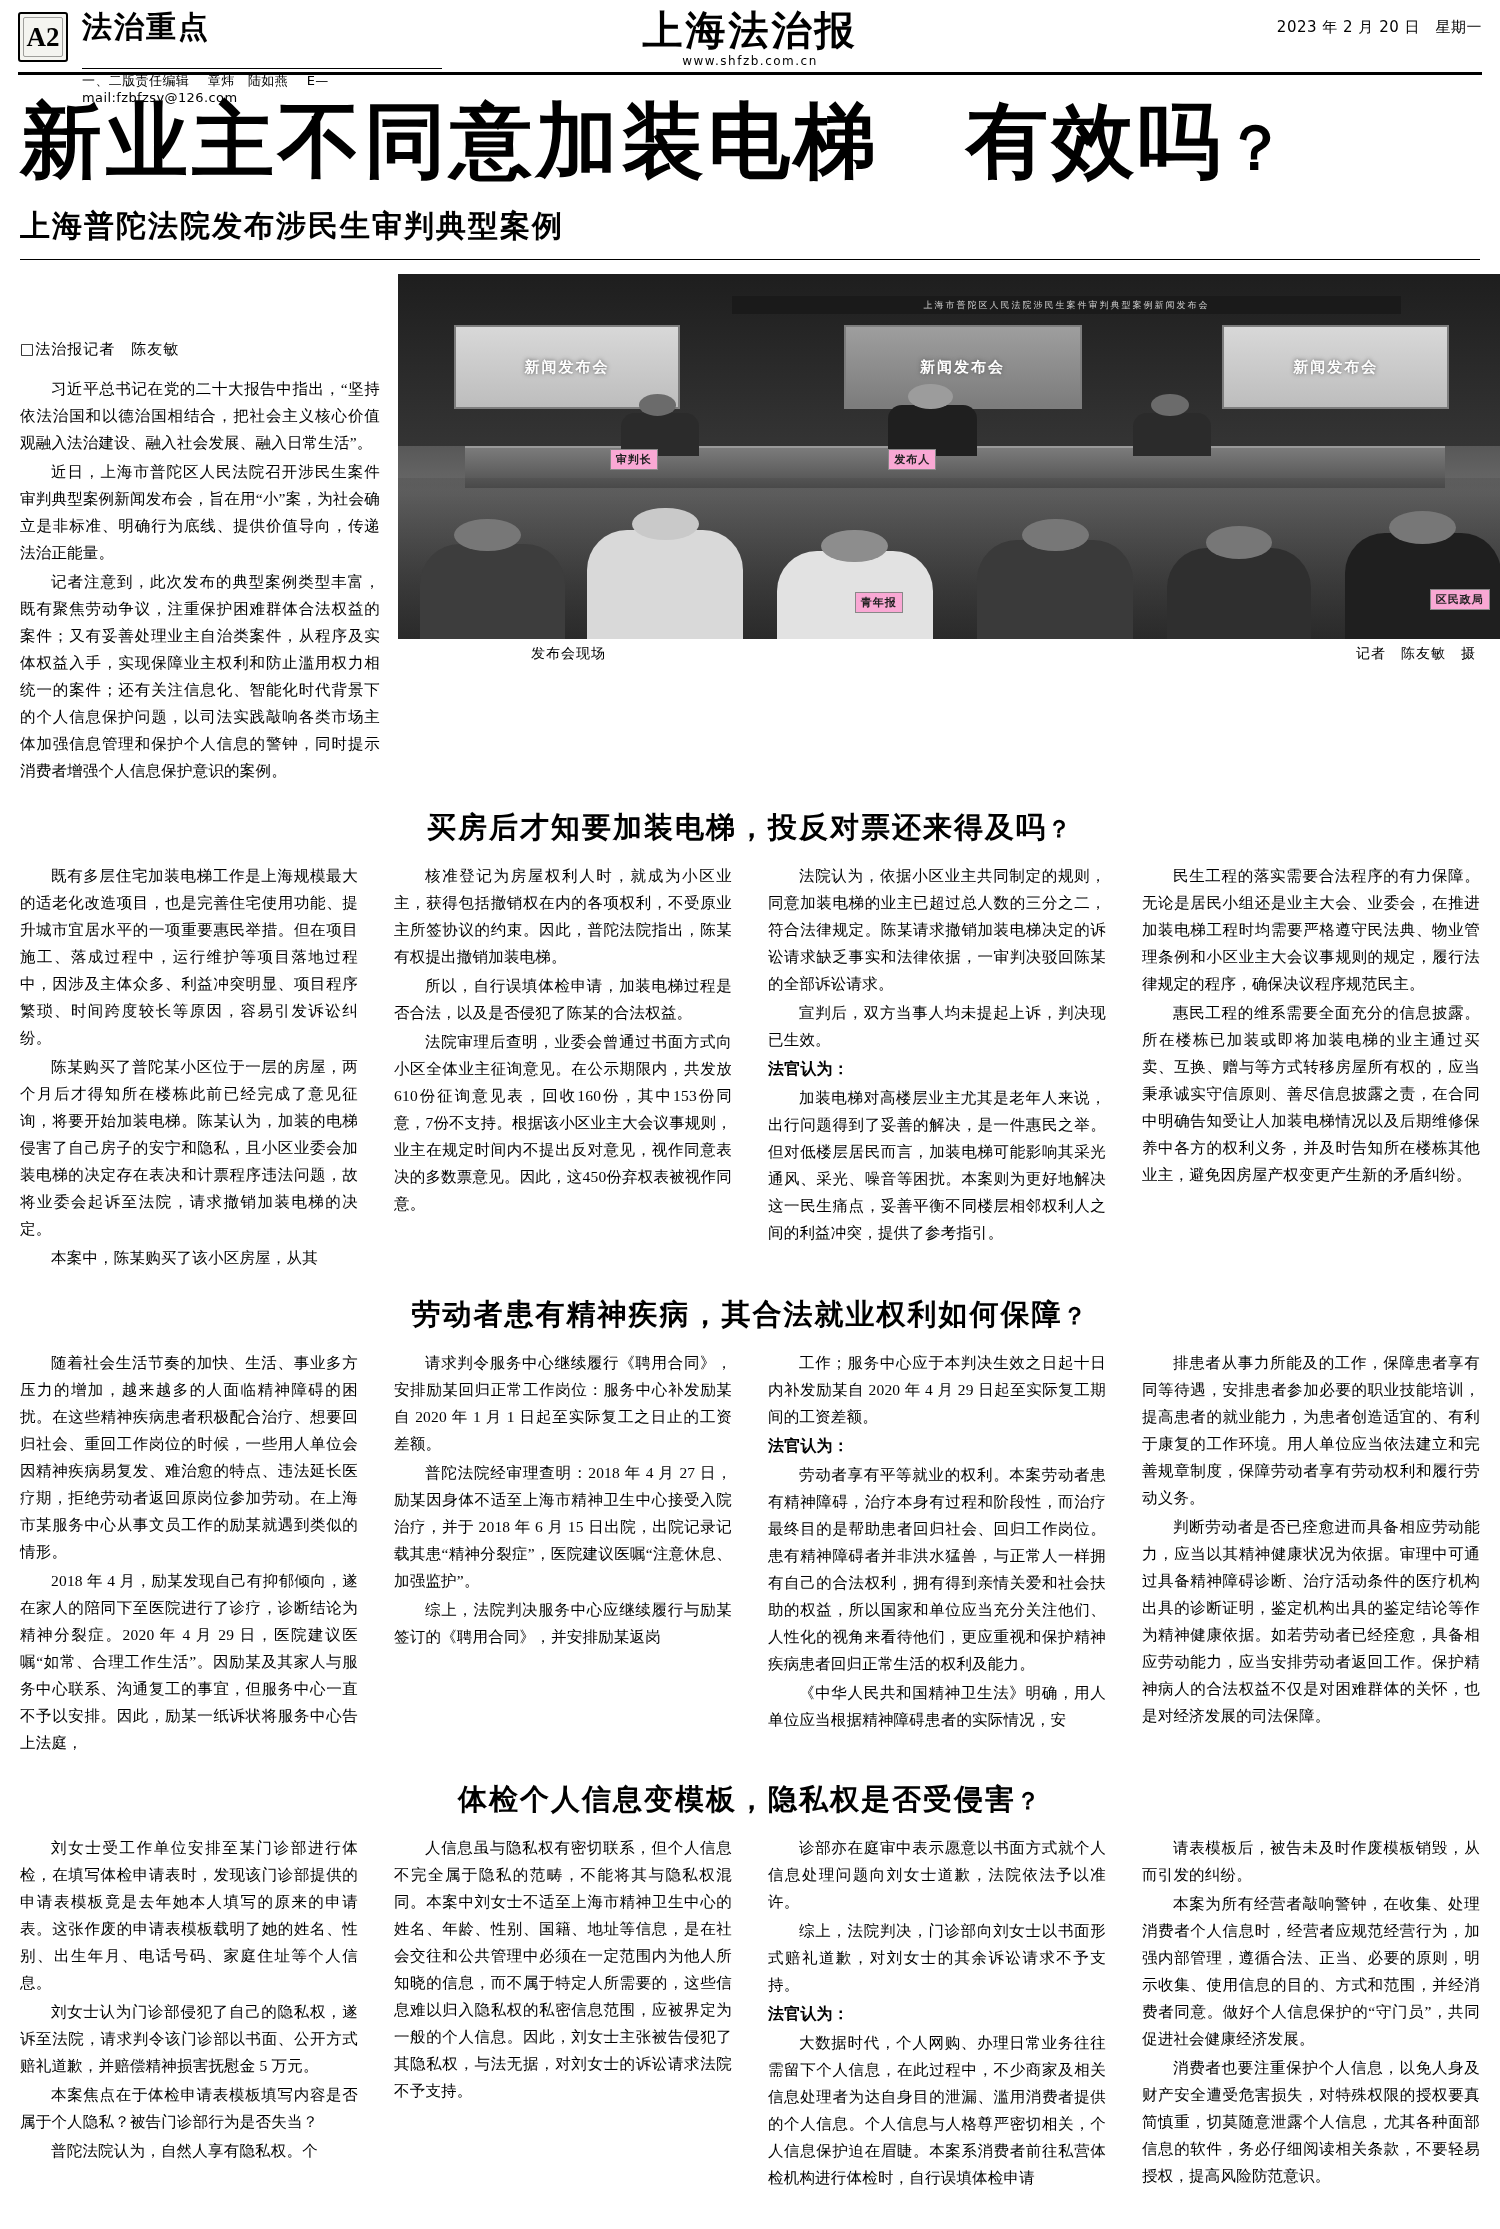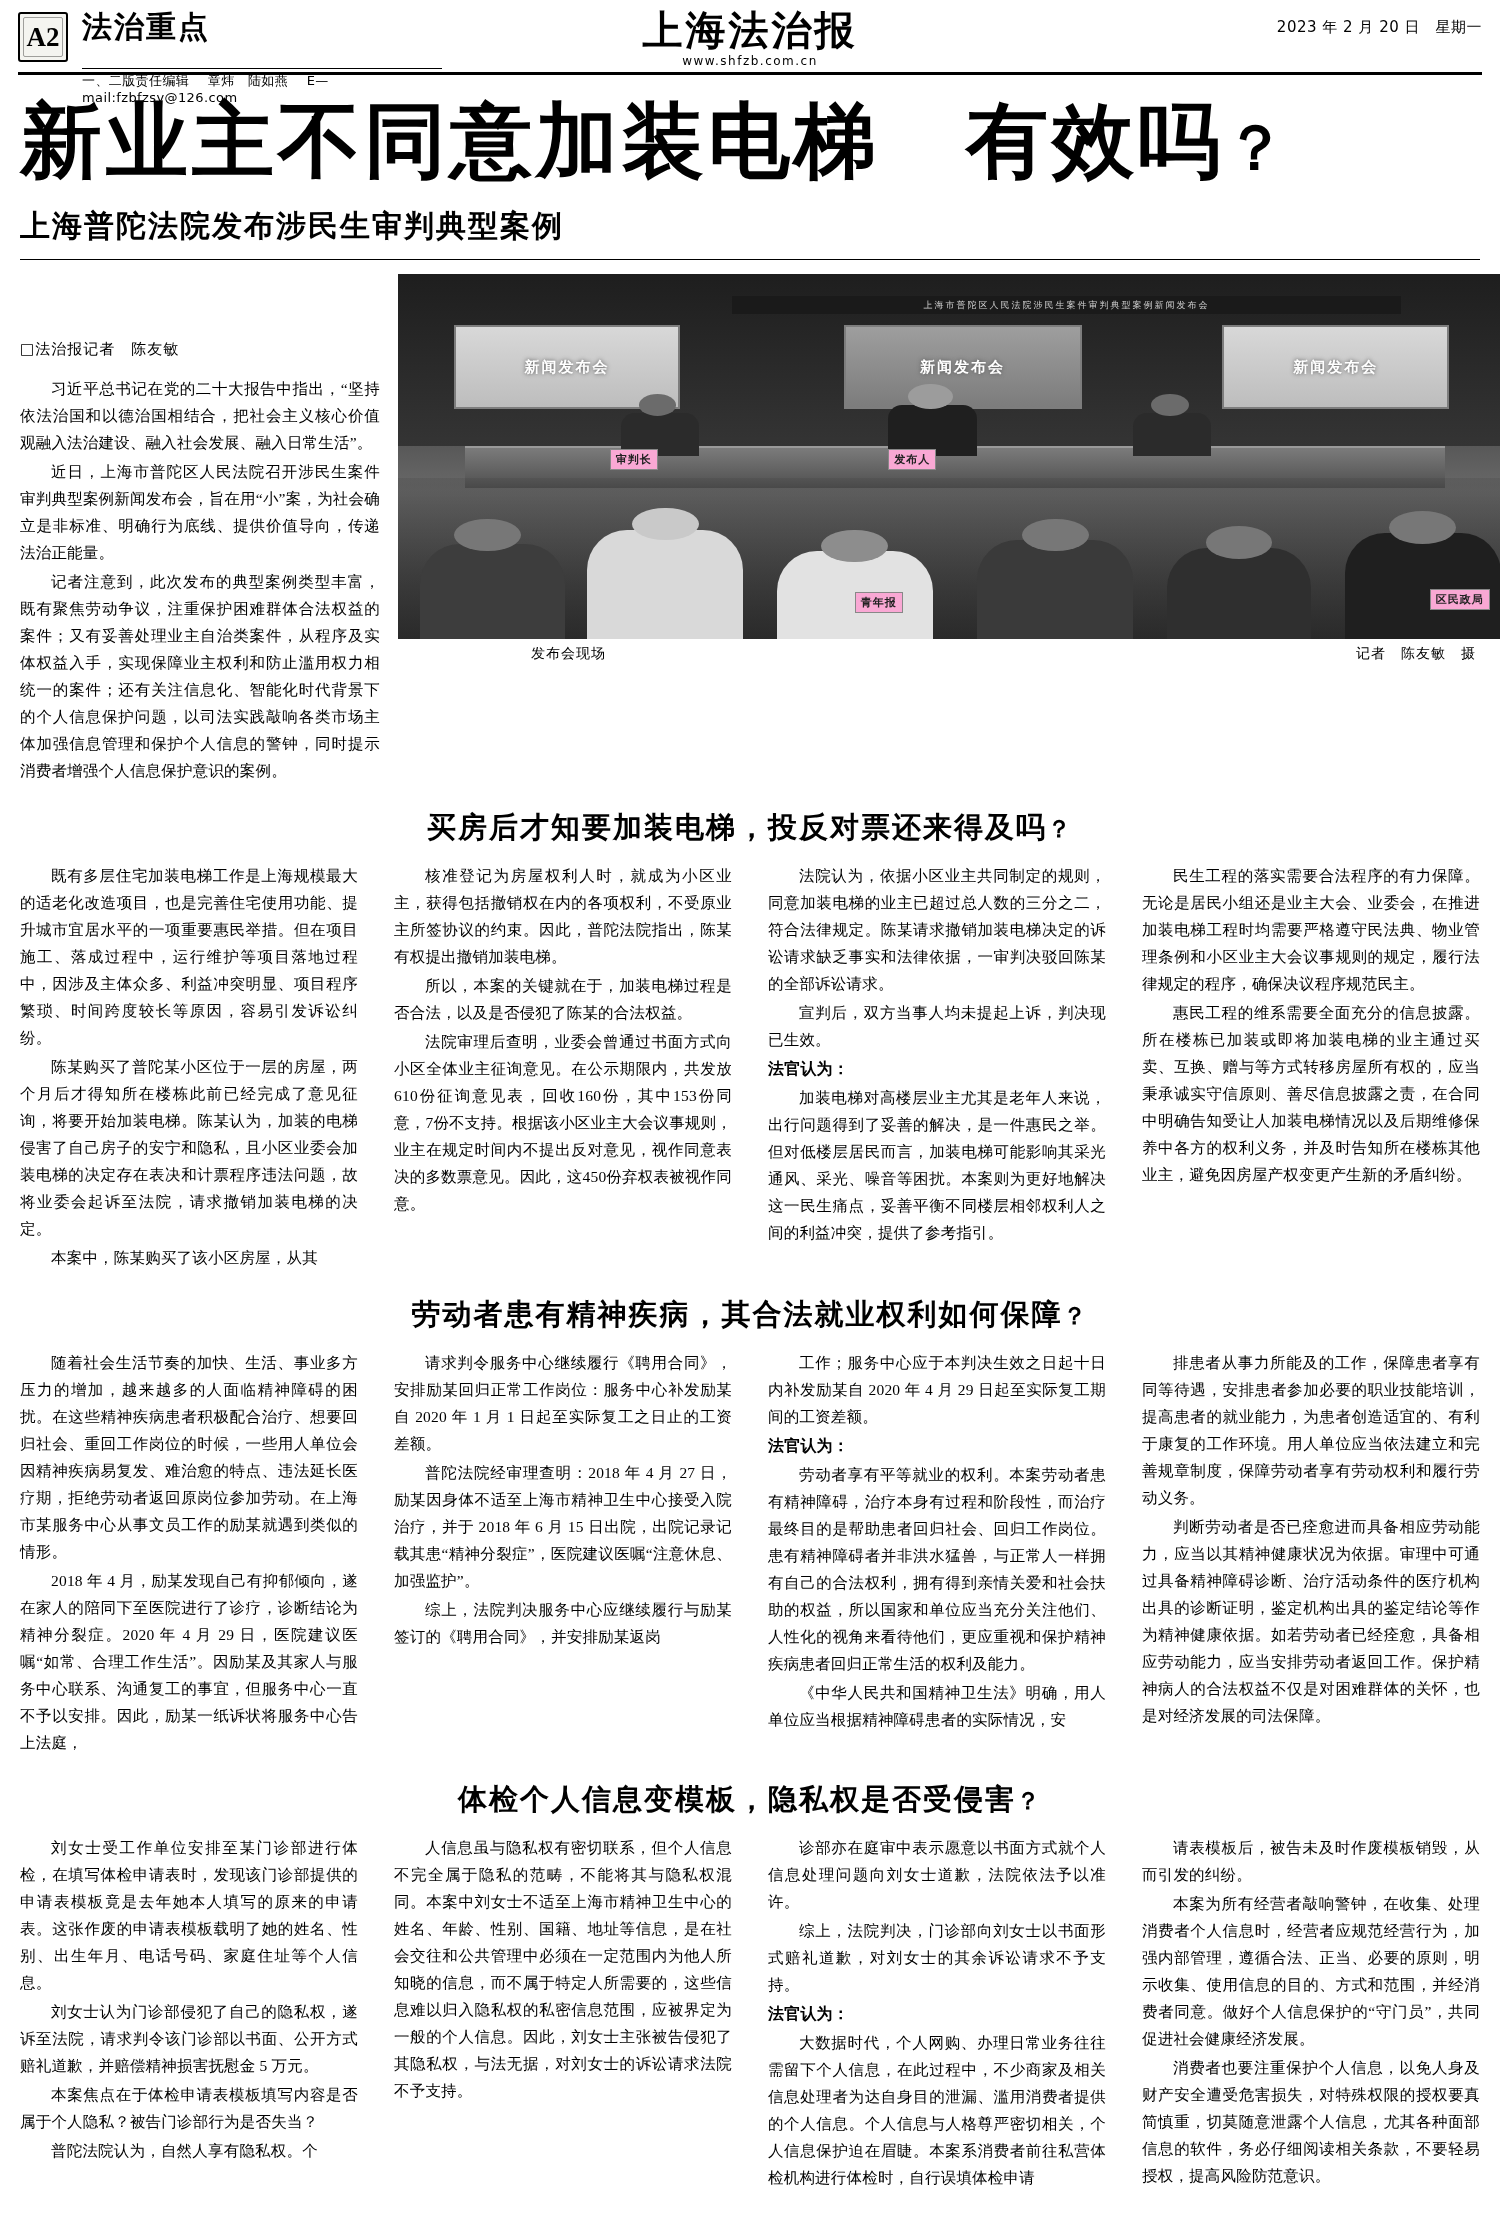--- a/index.html
+++ b/index.html
@@ -329,21 +329,21 @@
       <span>买房后才知要加装电梯，投反对票还来得及吗</span><span class="q">？</span>
     </div>
     <div class="cols3">
       <div class="col">
         <p>既有多层住宅加装电梯工作是上海规模最大的适老化改造项目，也是完善住宅使用功能、提升城市宜居水平的一项重要惠民举措。但在项目施工、落成过程中，运行维护等项目落地过程中，因涉及主体众多、利益冲突明显、项目程序繁琐、时间跨度较长等原因，容易引发诉讼纠纷。</p>
         <p>陈某购买了普陀某小区位于一层的房屋，两个月后才得知所在楼栋此前已经完成了意见征询，将要开始加装电梯。陈某认为，加装的电梯侵害了自己房子的安宁和隐私，且小区业委会加装电梯的决定存在表决和计票程序违法问题，故将业委会起诉至法院，请求撤销加装电梯的决定。</p>
         <p>本案中，陈某购买了该小区房屋，从其</p>
       </div>
       <div class="col">
         <p>核准登记为房屋权利人时，就成为小区业主，获得包括撤销权在内的各项权利，不受原业主所签协议的约束。因此，普陀法院指出，陈某有权提出撤销加装电梯。</p>
-        <p>所以，本案的关键就在于，加装电梯过程是否合法，以及是否侵犯了陈某的合法权益。</p>
+        <p>所以，自行误填体检申请，加装电梯过程是否合法，以及是否侵犯了陈某的合法权益。</p>
         <p>法院审理后查明，业委会曾通过书面方式向小区全体业主征询意见。在公示期限内，共发放610份征询意见表，回收160份，其中153份同意，7份不支持。根据该小区业主大会议事规则，业主在规定时间内不提出反对意见，视作同意表决的多数票意见。因此，这450份弃权表被视作同意。</p>
       </div>
       <div class="col">
         <p>法院认为，依据小区业主共同制定的规则，同意加装电梯的业主已超过总人数的三分之二，符合法律规定。陈某请求撤销加装电梯决定的诉讼请求缺乏事实和法律依据，一审判决驳回陈某的全部诉讼请求。</p>
         <p>宣判后，双方当事人均未提起上诉，判决现已生效。</p>
         <p class="bold">法官认为：</p>
         <p>加装电梯对高楼层业主尤其是老年人来说，出行问题得到了妥善的解决，是一件惠民之举。但对低楼层居民而言，加装电梯可能影响其采光通风、采光、噪音等困扰。本案则为更好地解决这一民生痛点，妥善平衡不同楼层相邻权利人之间的利益冲突，提供了参考指引。</p>
       </div>
       <div class="col">
         <p>民生工程的落实需要合法程序的有力保障。无论是居民小组还是业主大会、业委会，在推进加装电梯工程时均需要严格遵守民法典、物业管理条例和小区业主大会议事规则的规定，履行法律规定的程序，确保决议程序规范民主。</p>

